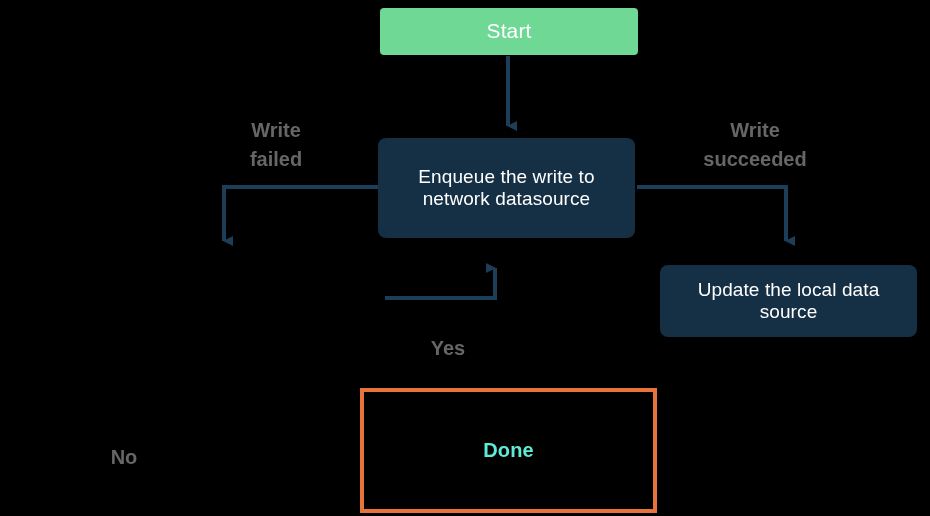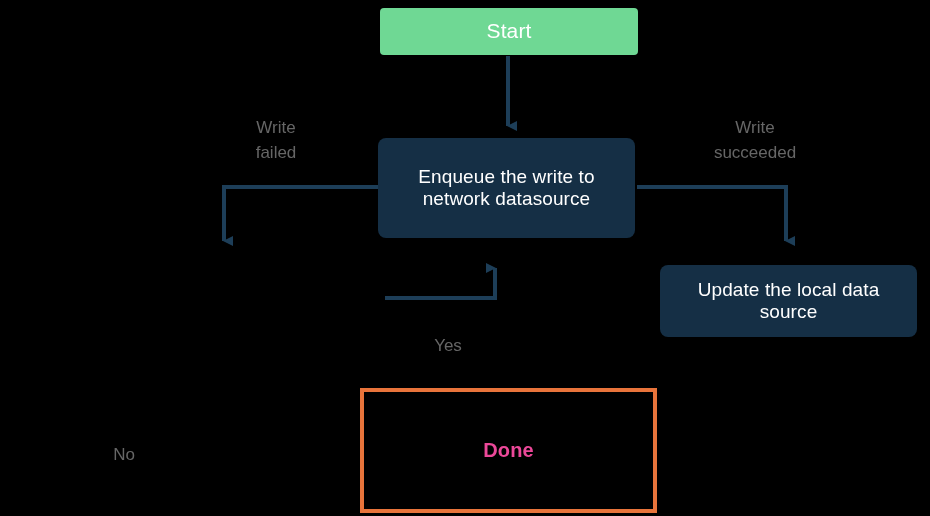--- a/index.html
+++ b/index.html
@@ -76,31 +76,31 @@
 
   
   .node-done {
     left: 360px;
     top: 388px;
     width: 297px;
     height: 125px;
     background: transparent;
     border: 4px solid #E8743B;
     border-radius: 0;
-    color: #ec4899;
+    color: #5eead4;
     font-size: 20px;
     font-weight: 700;
   }
 
   
   .edge-label {
     position: absolute;
     color: #666666;
-    font-size: 17px;
-    font-weight: 400;
+    font-size: 20px;
+    font-weight: 700;
     line-height: 1.45;
     text-align: center;
     white-space: pre-line;
   }
   .label-write-failed {
     left: 196px;
     top: 116px;
     width: 160px;
   }
   .label-write-succeeded {

